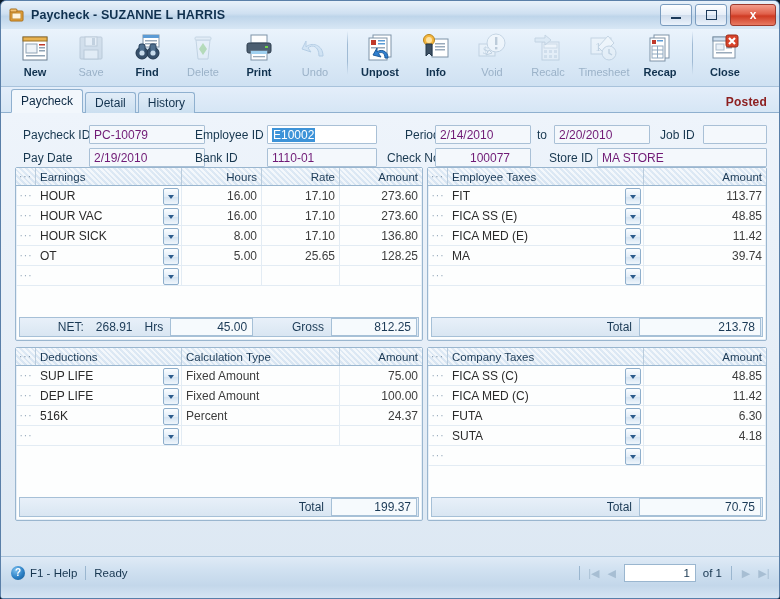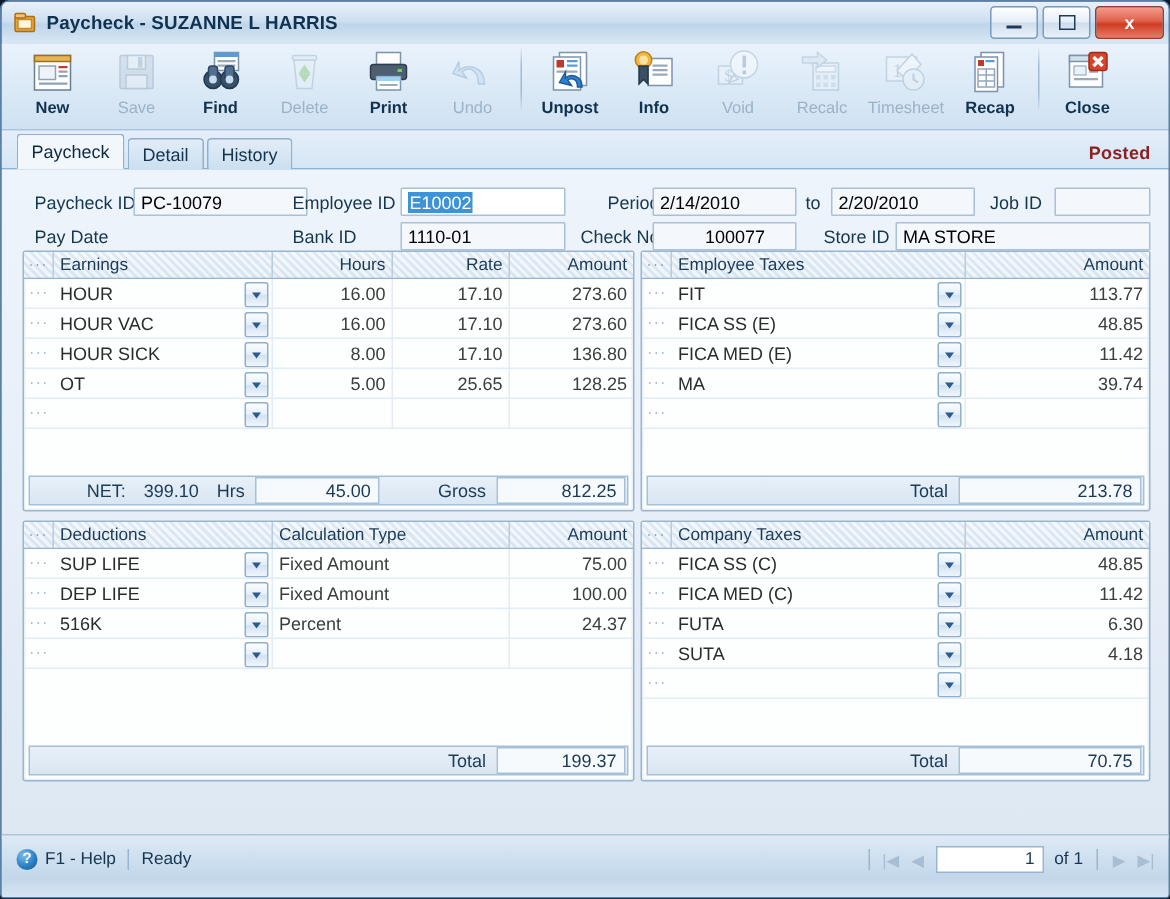--- a/index.html
+++ b/index.html
@@ -106,21 +106,21 @@
     background: linear-gradient(180deg,#eef4fb 0%, #e6eef7 55%, #dde8f3 100%);
     box-sizing: border-box;
   }
 
   
   .form { position:absolute; left:0; top:0; width:780px; height:54px; }
   .fl { position:absolute; font-size:12px; color:#17374f; white-space:nowrap; }
   .fi {
     position:absolute; height:19px; box-sizing:border-box;
     border:1px solid #a9c0d6; background:#f4f8fc;
-    font-size:12px; color:#000000; padding:1px 4px; line-height:16px;
+    font-size:12px; color:#701a75; padding:1px 4px; line-height:16px;
     border-radius:1px; overflow:hidden; white-space:nowrap;
   }
   .fi.sel { color:#000; background:#fff; }
   .fi .selhl { background:#3d93d8; color:#fff; padding:0 1px; }
 
   
   .panel {
     position: absolute; box-sizing: border-box;
     background: #fdfefe;
     border: 1px solid #9ab6cf;
@@ -471,20 +471,23 @@
       <div class="fi" style="left:553px; top:12px; width:96px;">
         <span>2/20/2010</span>
       </div>
 
       <span class="fl" style="left:659px; top:15px;">Job ID</span>
       <div class="fi" style="left:702px; top:12px; width:64px;">
         <span></span>
       </div>
 
       <span class="fl" style="left:22px; top:38px;">Pay Date</span>
+      <div class="fi" style="left:88px; top:35px; width:116px;">
+        <span>2/19/2010</span>
+      </div>
 
       <span class="fl" style="left:194px; top:38px;">Bank ID</span>
       <div class="fi" style="left:266px; top:35px; width:110px;">
         <span>1110-01</span>
       </div>
 
       <span class="fl" style="left:386px; top:38px;">Check No</span>
       <div class="fi" style="left:434px; top:35px; width:96px;padding-left:34px;">
         <span>100077</span>
       </div>
@@ -555,21 +558,21 @@
           <span class="ddbtn"></span>
         </div>
         <div class="gc num" style="width:80px;"></div>
         <div class="gc num" style="width:78px;"></div>
         <div class="gc num" style="width:82px; border-right:none;"></div>
       </div>
 
       <div class="gfoot">
         <span class="fspacer"></span>
         <span class="flabel">NET:</span>
-        <span class="flabel">399.10</span>
+        <span class="flabel">268.91</span>
         <span class="flabel">Hrs</span>
         <span class="fvalue" style="width:83px;">45.00</span>
         <span class="fspacer"></span>
         <span class="flabel">Gross</span>
         <span class="fvalue" style="width:86px;">812.25</span>
       </div>
     </div>
 
     <div class="panel" style="left:426px; top:54px; width:340px; height:174px;">
       <div class="ghead">

